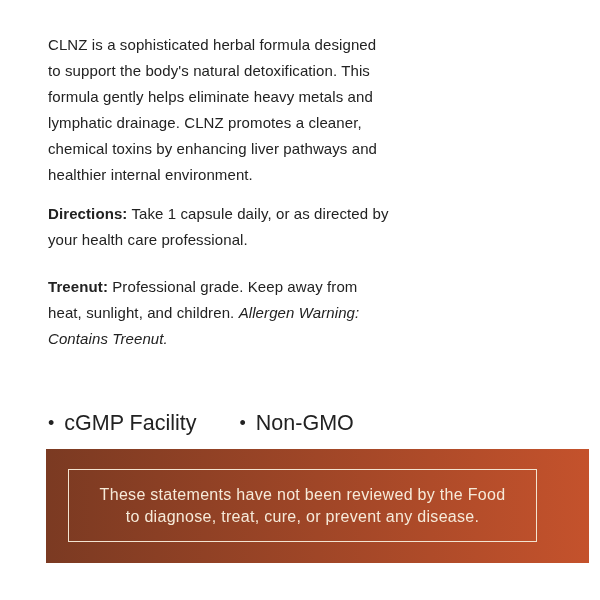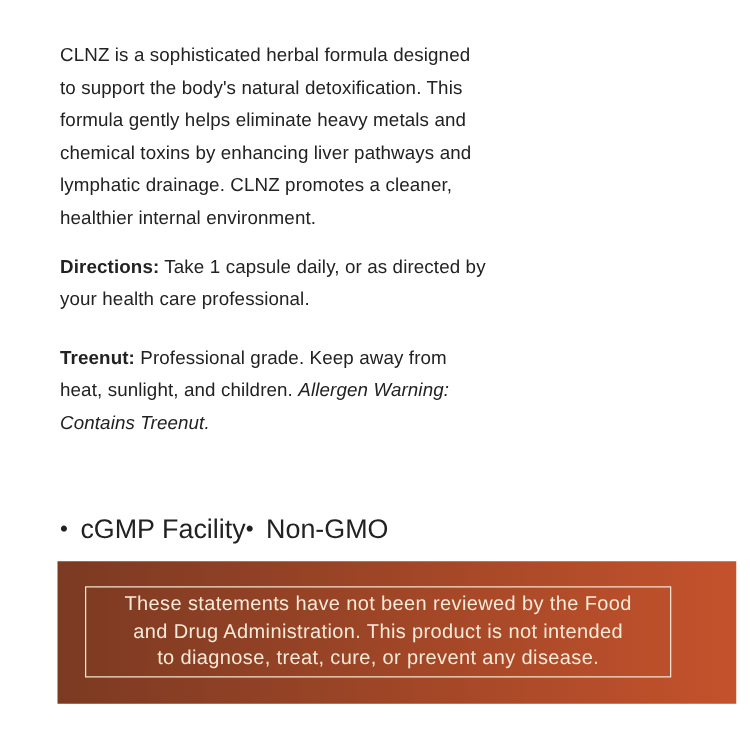--- a/index.html
+++ b/index.html
@@ -19,21 +19,21 @@
     letter-spacing: 0.1px;
     white-space: nowrap;
   }
   .b { font-weight: 700; }
   em { font-style: italic; margin-top: 40px; }
 
   .desc       { top: 32px; }
   .directions { top: 201px; }
   .warnings   { top: 274px; }
 
-  .features { top: 410px; display: flex; }
+  .features { top: 410px; display: flex; gap: 43px; }
   .feature  { font-size: 21.5px; line-height: 26px; white-space: nowrap; }
   .dot      { display: inline-block; margin-right: 10px; font-size: 18px; vertical-align: 1px; }
 
   .band {
     position: absolute;
     left: 46px;
     top: 449px;
     width: 543px;
     height: 114px;
     background: linear-gradient(90deg, var(--band_left, #7b3a22), var(--band_right, #c4522c));
@@ -60,22 +60,22 @@
 </style>
 </head>
 <body>
 
 <div class="canvas">
 
   <section class="copy desc">
     <div class="line">CLNZ is a sophisticated herbal formula designed</div>
     <div class="line">to support the body's natural detoxification. This</div>
     <div class="line">formula gently helps eliminate heavy metals and</div>
+    <div class="line">lymphatic drainage. CLNZ promotes a cleaner,</div>
     <div class="line">chemical toxins by enhancing liver pathways and</div>
-    <div class="line">lymphatic drainage. CLNZ promotes a cleaner,</div>
     <div class="line">healthier internal environment.</div>
   </section>
 
   <section class="copy directions">
     <div class="line">
       <span class="b">Directions:</span><span> Take 1 capsule daily, or as directed by</span>
     </div>
     <div class="line">your health care professional.</div>
   </section>
 
@@ -96,18 +96,17 @@
       <span class="dot">•</span><span>cGMP Facility</span>
     </span>
     <span class="feature">
       <span class="dot">•</span><span>Non-GMO</span>
     </span>
   </section>
 
   <div class="band">
     <div class="band-frame">
       <div class="band-line">These statements have not been reviewed by the Food</div>
-      <div class="band-line">and Drug Administration. This product is not intended</div>
       <div class="band-line">to diagnose, treat, cure, or prevent any disease.</div>
     </div>
   </div>
 
 </div>
 
 </body></html>

